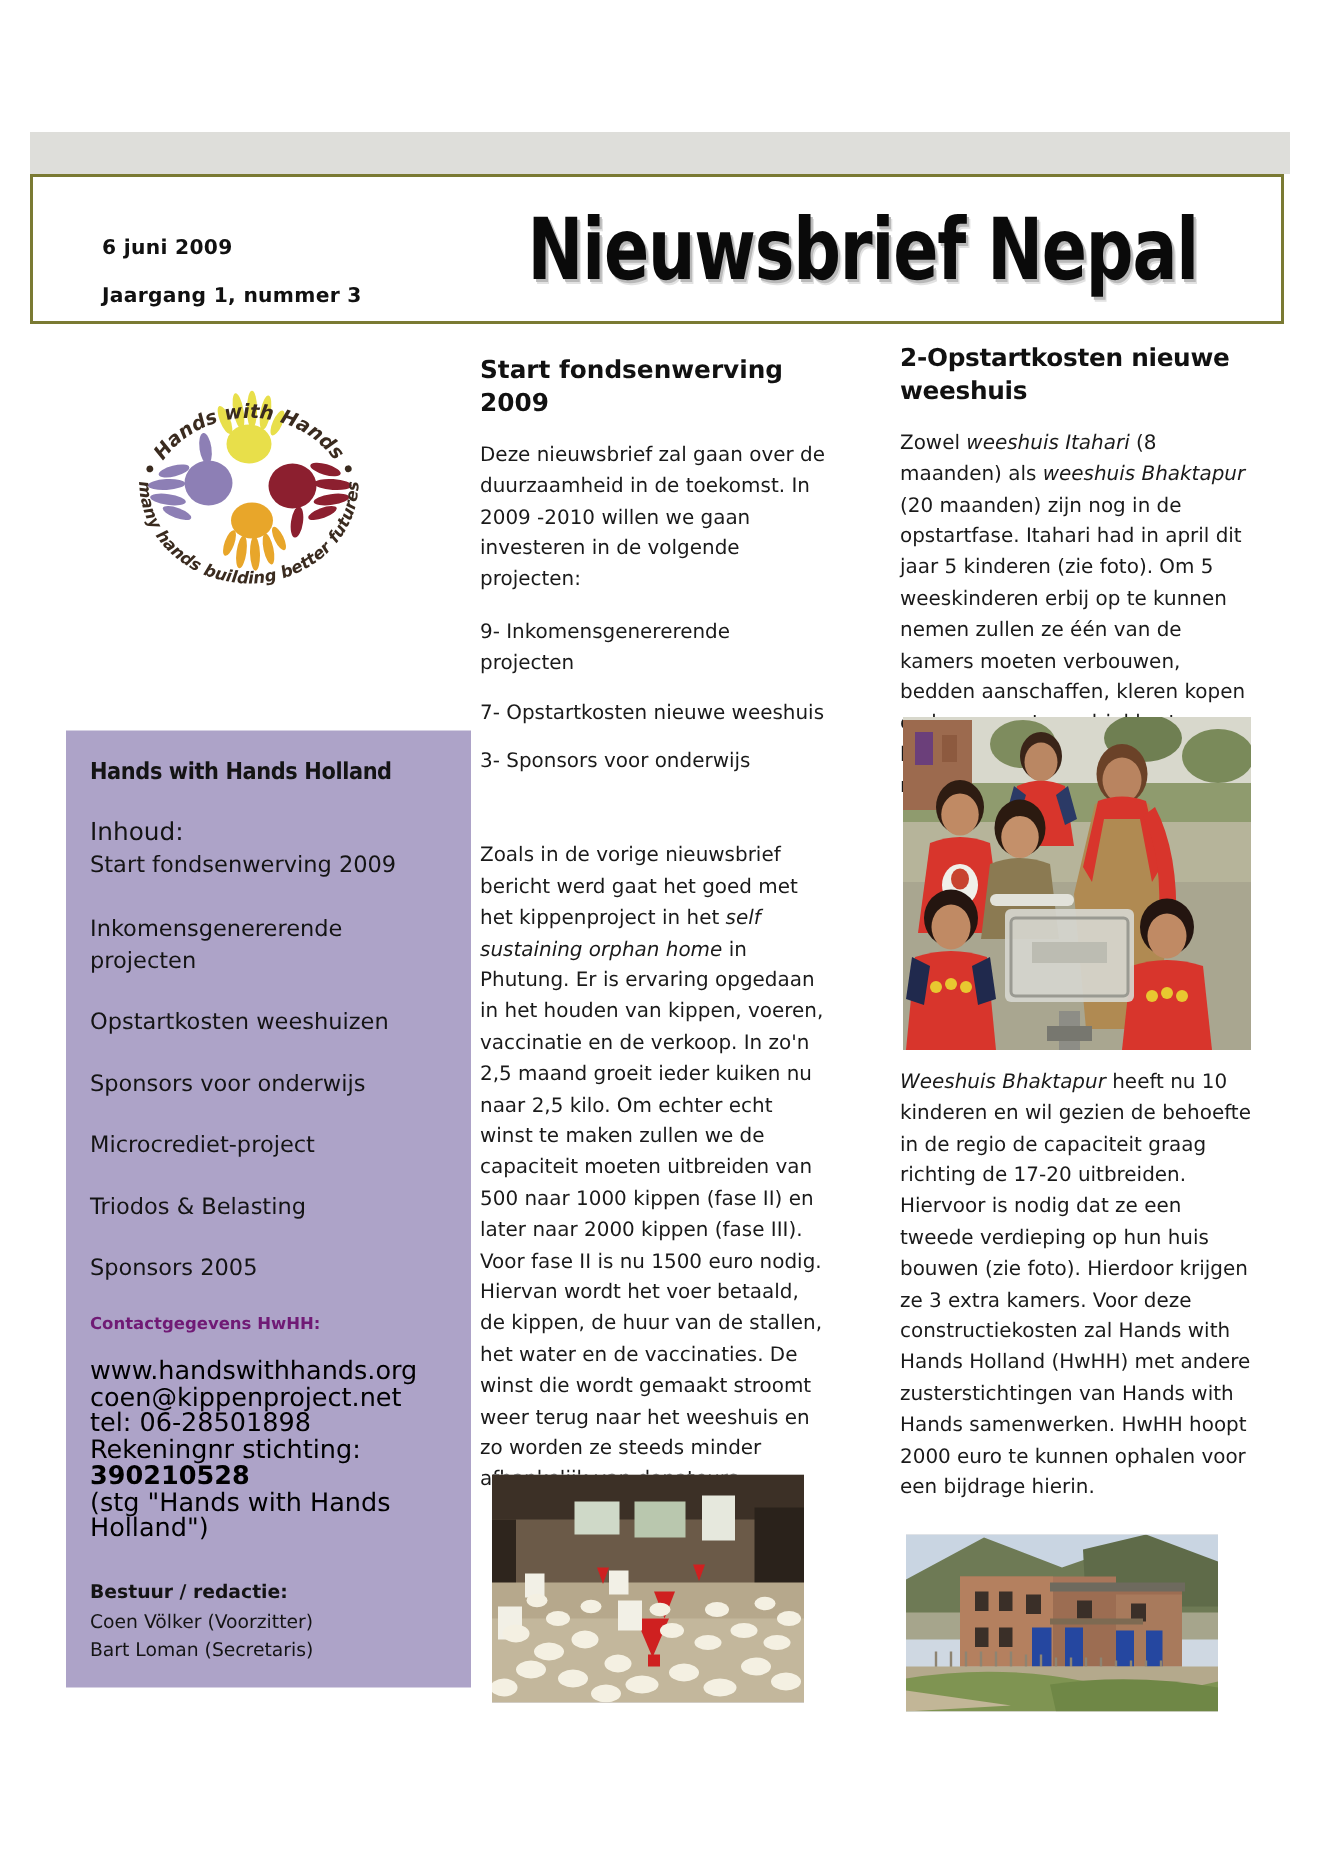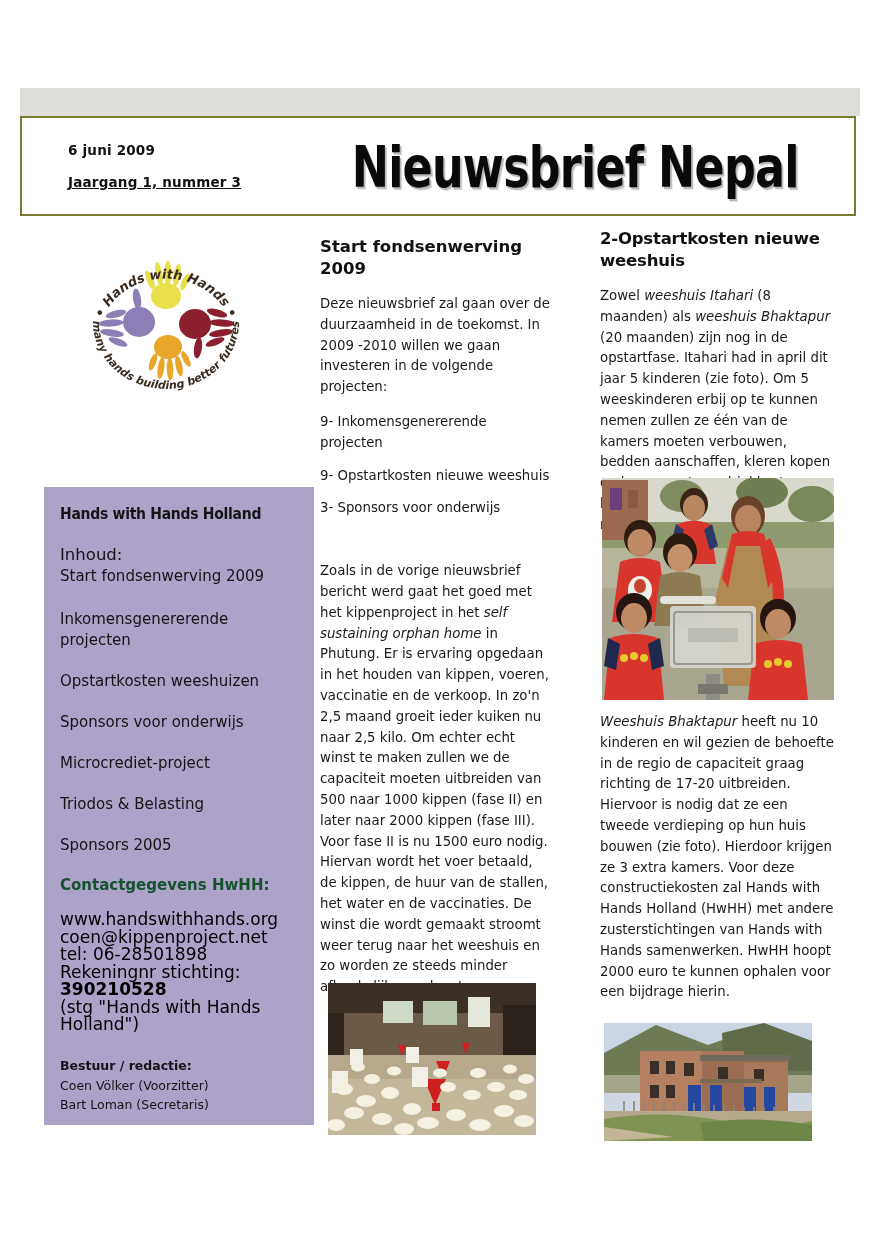--- a/index.html
+++ b/index.html
@@ -40,27 +40,27 @@
     left: 46px;
     top: 24px;
     width: 200px;
   }
   .issue-date {
     font-size: 13.5px;
     font-weight: bold;
     letter-spacing: 0.2px;
     margin-bottom: 16px;
     white-space: nowrap;
+    margin-top: 15px;
   }
   .issue-number {
     font-size: 13.5px;
     font-weight: bold;
     letter-spacing: 0.2px;
     white-space: nowrap;
-    text-decoration: underline;
   }
   .masthead-title {
     position: absolute;
     left: 278px;
     top: 10px;
     width: 470px;
     text-align: center;
     font-family: "DejaVu Sans", "Liberation Sans", sans-serif;
     font-weight: bold;
     font-size: 57px;
@@ -115,25 +115,25 @@
     color: #141414;
   }
   .toc-item {
     font-size: 15px;
     line-height: 21px;
     margin-bottom: 20px;
     color: #141414;
   }
   .toc-item.first { margin-bottom: 22px; }
   .contact-head {
-    font-size: 15px;
+    font-size: 11px;
     font-weight: bold;
     margin-top: 6px;
     margin-bottom: 17px;
-    color: #14532d;
+    color: #701a75;
   }
   .contact-line {
     font-size: 17px;
     line-height: 17.5px;
     color: #000000;
   }
   .contact-line b { font-weight: bold; }
   .bestuur-head {
     font-size: 12.5px;
     font-weight: bold;
@@ -291,21 +291,21 @@
   <div class="bestuur-head">Bestuur / redactie:</div>
   <div class="bestuur-line">Coen Völker (Voorzitter)</div>
   <div class="bestuur-line">Bart Loman (Secretaris)</div>
 </div>
 
 <div class="col-mid">
   <h2 class="art-head">Start fondsenwerving 2009</h2>
   <p class="art-p">Deze nieuwsbrief zal gaan over de duurzaamheid in de toekomst. In 2009 -2010 willen we gaan investeren in de volgende projecten:</p>
 
   <div class="list-item">9- Inkomensgenererende projecten</div>
-  <div class="list-item">9- Opstartkosten nieuwe weeshuis</div>
+  <div class="list-item">7- Opstartkosten nieuwe weeshuis</div>
   <div class="list-item">3- Sponsors voor onderwijs</div>
 
   <div class="spacer-lg"></div>
 
   <p class="art-p"><span>Zoals in de vorige nieuwsbrief bericht werd gaat het goed met het kippenproject in het </span><i>self sustaining orphan home</i><span> in Phutung. Er is ervaring opgedaan in het houden van kippen, voeren, vaccinatie en de verkoop. In zo'n 2,5 maand groeit ieder kuiken nu naar 2,5 kilo. Om echter echt winst te maken zullen we de capaciteit moeten uitbreiden van 500 naar 1000 kippen (fase II) en later naar 2000 kippen (fase III). Voor fase II is nu 1500 euro nodig. Hiervan wordt het voer betaald, de kippen, de huur van de stallen, het water en de vaccinaties. De winst die wordt gemaakt stroomt weer terug naar het weeshuis en zo worden ze steeds minder afhankelijk van donateurs.</span></p>
 </div>
 
 <div class="col-right">
   <h2 class="art-head right-head">2-Opstartkosten nieuwe weeshuis</h2>
   <p class="art-p"><span>Zowel </span><i>weeshuis Itahari</i><span> (8 maanden) als </span><i>weeshuis Bhaktapur</i><span> (20 maanden) zijn nog in de opstartfase. Itahari had in april dit jaar 5 kinderen (zie foto). Om 5 weeskinderen erbij op te kunnen nemen zullen ze één van de kamers moeten verbouwen, bedden aanschaffen, kleren kopen en hogere eet- en drinkkosten krijgen.  Hiervoor is zo'n 1500 euro nodig.</span></p>

